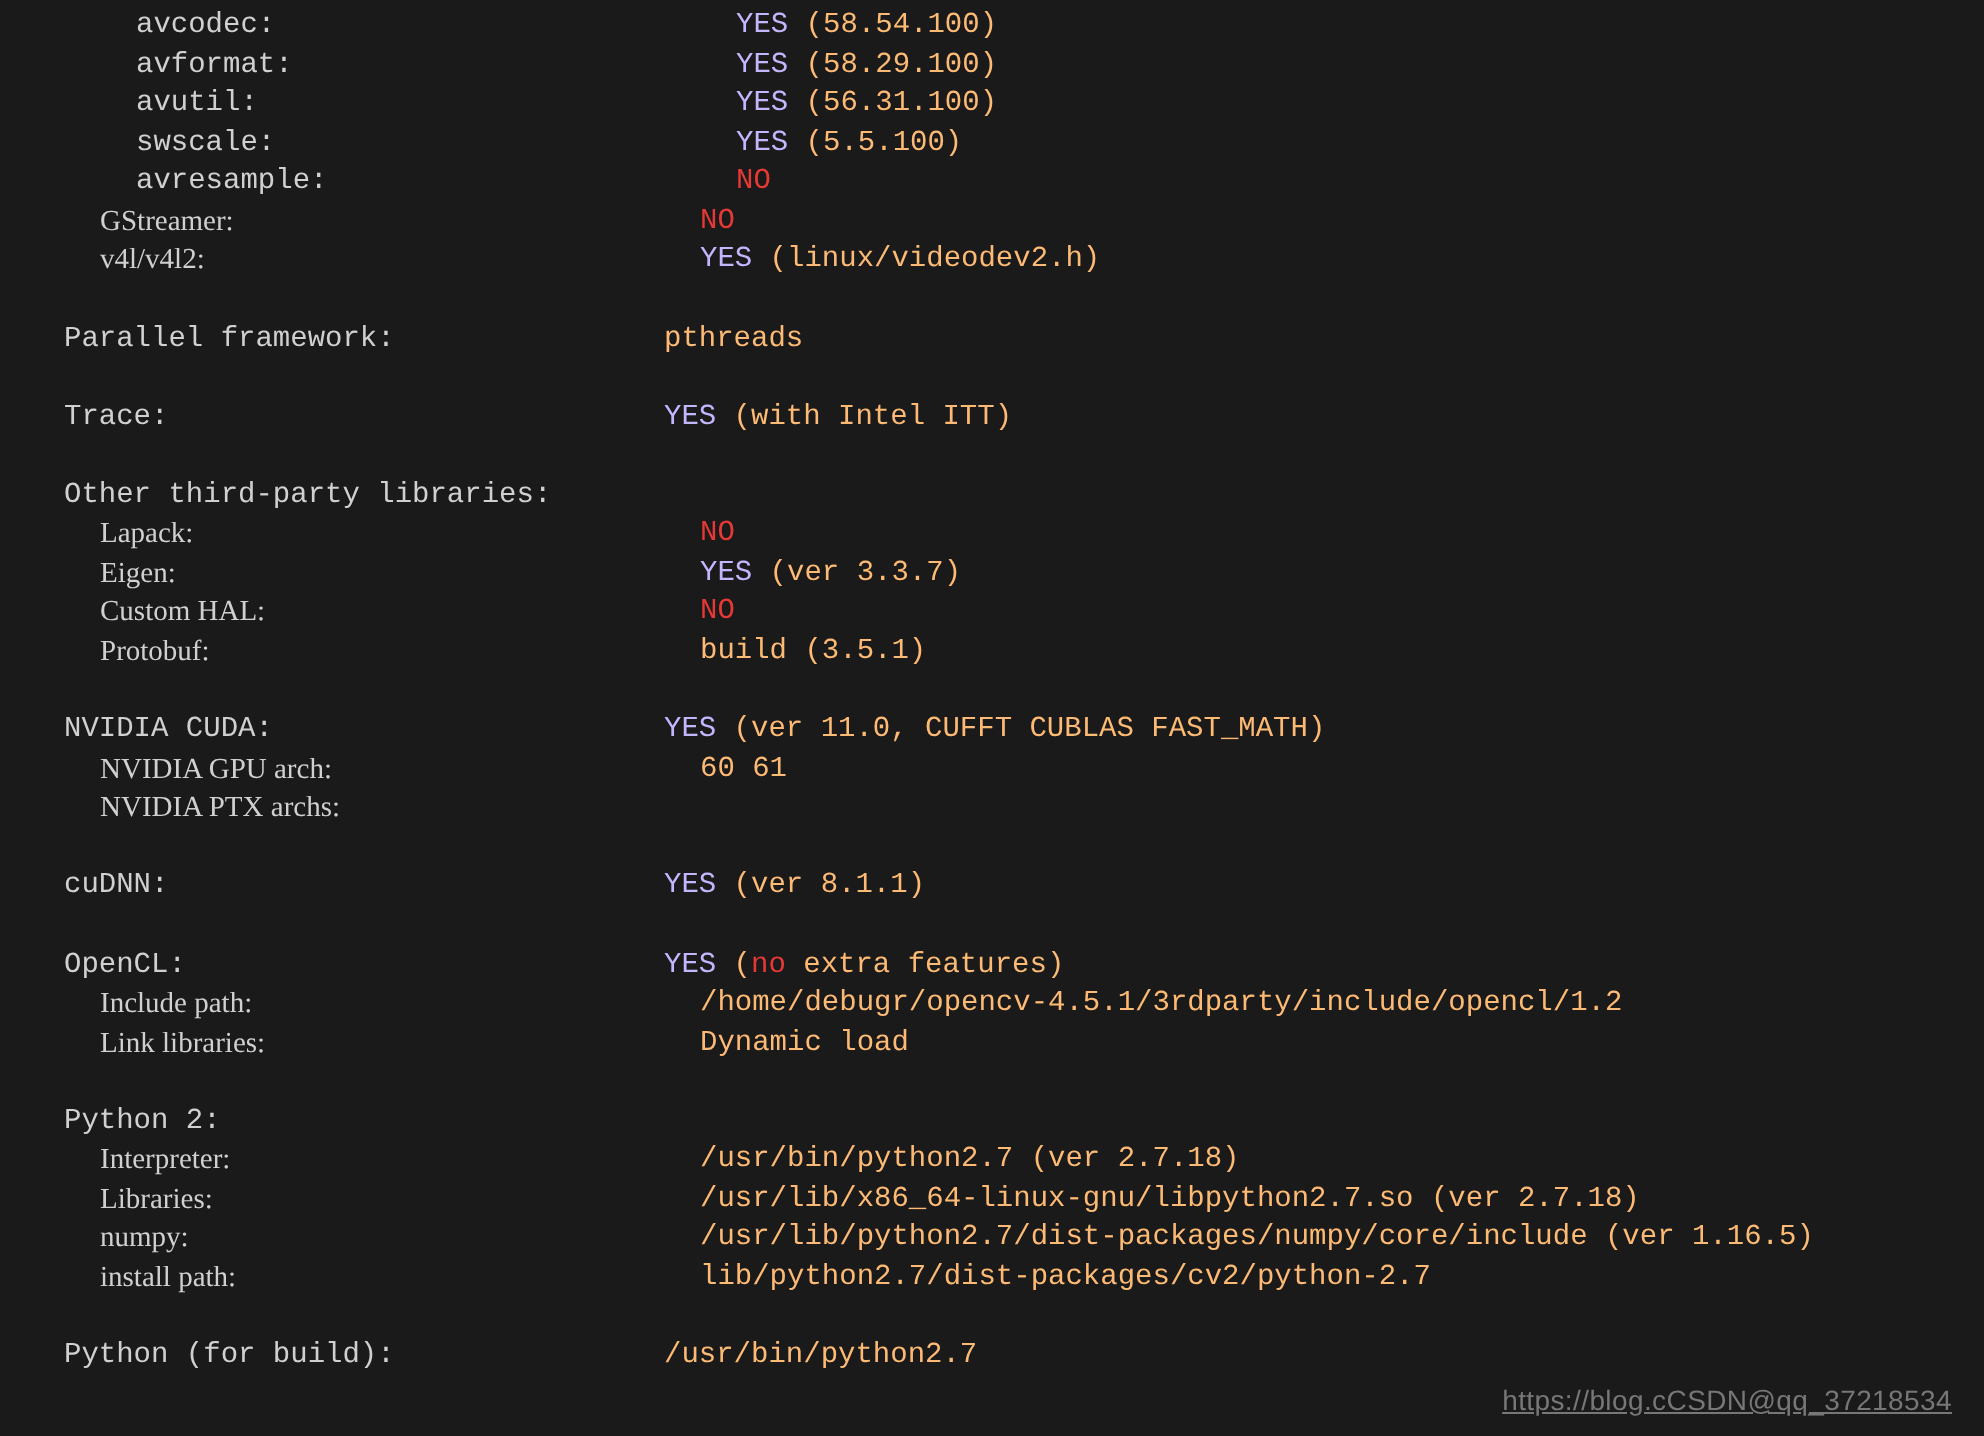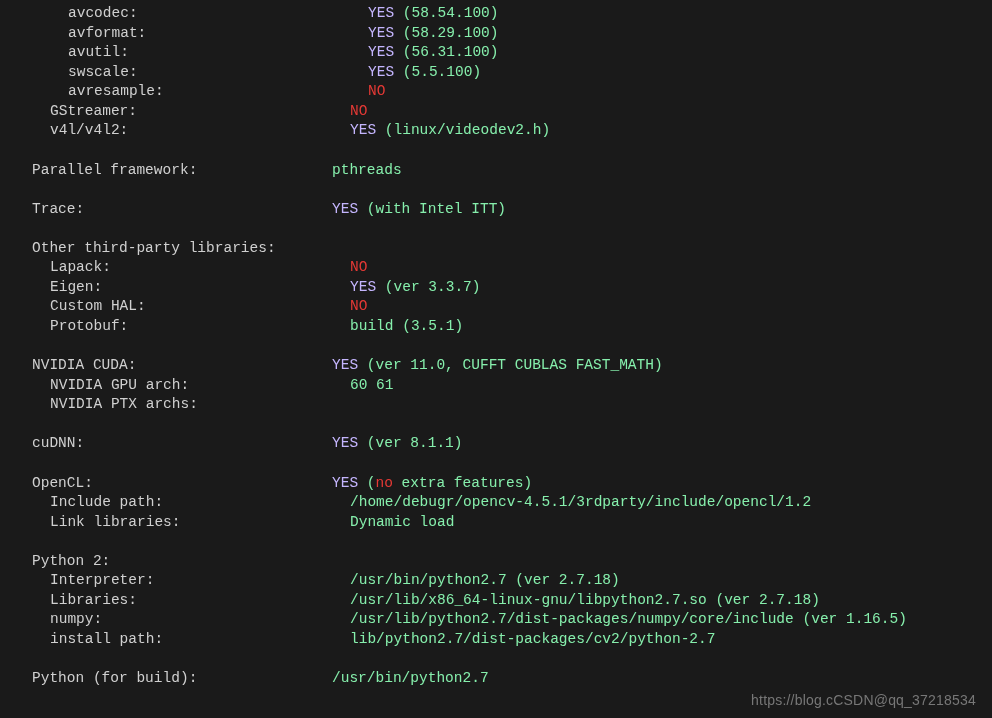--- a/index.html
+++ b/index.html
@@ -21,32 +21,33 @@
   }
   .row {
     display: flex;
   }
   .label {
     display: inline-block;
     min-width: 300px;
   }
   .val-yes { color: #c4b5fd; font-weight: 500; }
   .val-no  { color: #e53935; font-weight: 500; }
-  .val-txt { color: #86efac; }
+  .val-txt { color: #fdba74; }
   .val-kw  { color: #e53935; }
   .blank { height: 1.35em; }
-  .indent1 { padding-left: 18px; }
+  .indent1 { padding-left: 18px; font-family: Liberation Serif, serif; }
   .indent2 { padding-left: 36px; }
   .watermark {
     position: absolute;
     bottom: 8px;
     right: 16px;
     color: #777;
     font-size: 14px;
     font-family: Arial, sans-serif;
     letter-spacing: 0.2px;
+    text-decoration: underline;
   }
 </style>
 </head>
 <body>
 
 <div class="terminal" id="terminal"><div class="row"><span class="label indent2">avcodec:</span><span><span class="val-yes">YES</span><span class="val-txt"> (58.54.100)</span></span></div><div class="row"><span class="label indent2">avformat:</span><span><span class="val-yes">YES</span><span class="val-txt"> (58.29.100)</span></span></div><div class="row"><span class="label indent2">avutil:</span><span><span class="val-yes">YES</span><span class="val-txt"> (56.31.100)</span></span></div><div class="row"><span class="label indent2">swscale:</span><span><span class="val-yes">YES</span><span class="val-txt"> (5.5.100)</span></span></div><div class="row"><span class="label indent2">avresample:</span><span><span class="val-no">NO</span></span></div><div class="row"><span class="label indent1">GStreamer:</span><span><span class="val-no">NO</span></span></div><div class="row"><span class="label indent1">v4l/v4l2:</span><span><span class="val-yes">YES</span><span class="val-txt"> (linux/videodev2.h)</span></span></div><div class="blank"></div><div class="row"><span class="label ">Parallel framework:</span><span><span class="val-txt">pthreads</span></span></div><div class="blank"></div><div class="row"><span class="label ">Trace:</span><span><span class="val-yes">YES</span><span class="val-txt"> (with Intel ITT)</span></span></div><div class="blank"></div><div class="row"><span class="label ">Other third-party libraries:</span><span></span></div><div class="row"><span class="label indent1">Lapack:</span><span><span class="val-no">NO</span></span></div><div class="row"><span class="label indent1">Eigen:</span><span><span class="val-yes">YES</span><span class="val-txt"> (ver 3.3.7)</span></span></div><div class="row"><span class="label indent1">Custom HAL:</span><span><span class="val-no">NO</span></span></div><div class="row"><span class="label indent1">Protobuf:</span><span><span class="val-txt">build (3.5.1)</span></span></div><div class="blank"></div><div class="row"><span class="label ">NVIDIA CUDA:</span><span><span class="val-yes">YES</span><span class="val-txt"> (ver 11.0, CUFFT CUBLAS FAST_MATH)</span></span></div><div class="row"><span class="label indent1">NVIDIA GPU arch:</span><span><span class="val-txt">60 61</span></span></div><div class="row"><span class="label indent1">NVIDIA PTX archs:</span><span></span></div><div class="blank"></div><div class="row"><span class="label ">cuDNN:</span><span><span class="val-yes">YES</span><span class="val-txt"> (ver 8.1.1)</span></span></div><div class="blank"></div><div class="row"><span class="label ">OpenCL:</span><span><span class="val-yes">YES</span><span class="val-txt"> (</span><span class="val-kw">no</span><span class="val-txt"> extra features)</span></span></div><div class="row"><span class="label indent1">Include path:</span><span><span class="val-txt">/home/debugr/opencv-4.5.1/3rdparty/include/opencl/1.2</span></span></div><div class="row"><span class="label indent1">Link libraries:</span><span><span class="val-txt">Dynamic load</span></span></div><div class="blank"></div><div class="row"><span class="label ">Python 2:</span><span></span></div><div class="row"><span class="label indent1">Interpreter:</span><span><span class="val-txt">/usr/bin/python2.7 (ver 2.7.18)</span></span></div><div class="row"><span class="label indent1">Libraries:</span><span><span class="val-txt">/usr/lib/x86_64-linux-gnu/libpython2.7.so (ver 2.7.18)</span></span></div><div class="row"><span class="label indent1">numpy:</span><span><span class="val-txt">/usr/lib/python2.7/dist-packages/numpy/core/include (ver 1.16.5)</span></span></div><div class="row"><span class="label indent1">install path:</span><span><span class="val-txt">lib/python2.7/dist-packages/cv2/python-2.7</span></span></div><div class="blank"></div><div class="row"><span class="label ">Python (for build):</span><span><span class="val-txt">/usr/bin/python2.7</span></span></div></div>
 <div class="watermark">https://blog.cCSDN@qq_37218534</div>
 
 </body></html>

